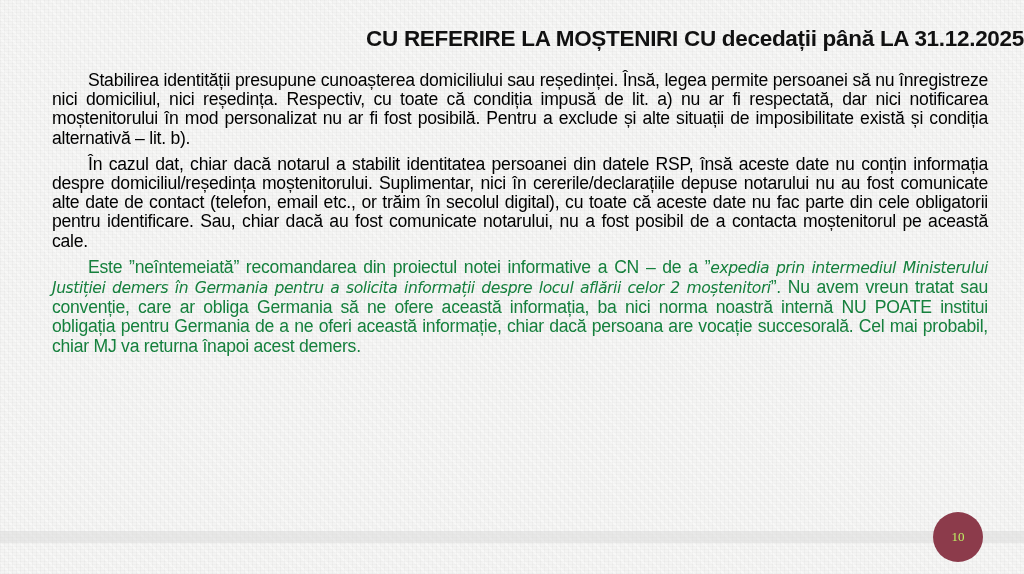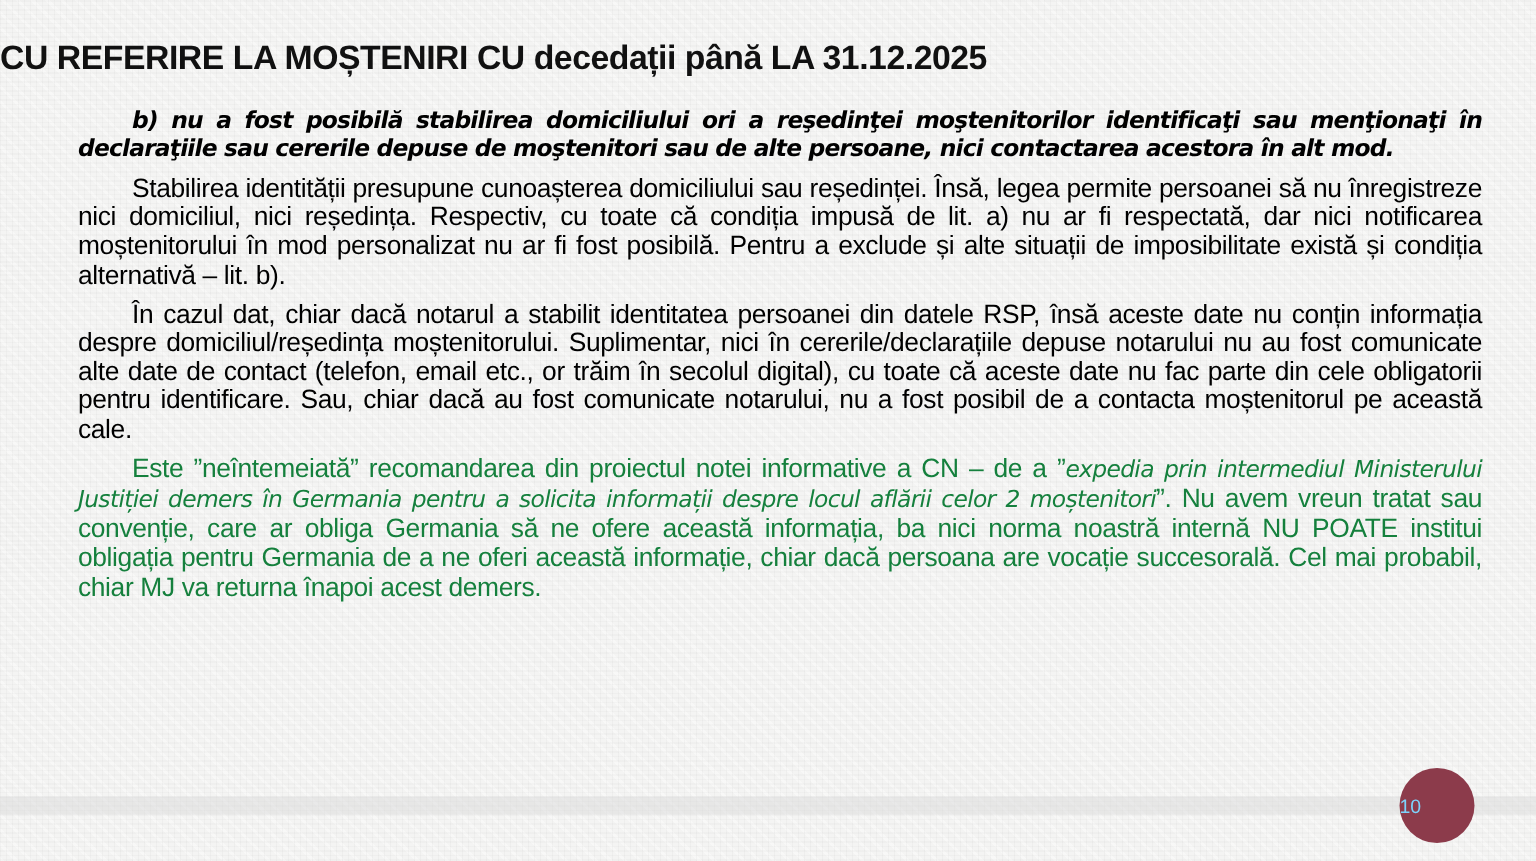--- a/index.html
+++ b/index.html
@@ -31,21 +31,21 @@
     top: 531px;
     width: 1024px;
     height: 12px;
     background: rgba(215,215,215,0.45);
   }
   .title {
     position: absolute;
     left: 0;
     top: 24px;
     width: 1024px;
-    text-align: left;
+    text-align: right;
     font-size: 22.5px;
     font-weight: bold;
     letter-spacing: -0.3px;
     line-height: 30px;
     color: #111;
     white-space: nowrap;
   }
   .body {
     position: absolute;
     left: 52px;
@@ -80,38 +80,37 @@
     letter-spacing: -0.45px;
   }
   .page-badge {
     position: absolute;
     left: 933px;
     top: 512px;
     width: 50px;
     height: 50px;
     border-radius: 50%;
     background: #8c3b4b;
-    color: #7dd3fc;
-    font-family: Liberation Sans, sans-serif;
+    color: #bef264;
+    font-family: Liberation Serif, serif;
     font-size: 13px;
     display: flex;
     align-items: center;
-    justify-content: flex-start;
+    justify-content: center;
   }
 </style>
 </head>
 <body>
 
 <div class="slide">
   <div class="band"></div>
 
   <div class="title">CU REFERIRE LA MOȘTENIRI CU decedații până LA 31.12.2025</div>
 
   <div class="body">
-    <p class="para intro">b) nu a fost posibilă stabilirea domiciliului ori a reşedinţei moştenitorilor identificaţi sau menţionaţi în declaraţiile sau cererile depuse de moştenitori sau de alte persoane, nici contactarea acestora în alt mod.</p>
     <p class="para">Stabilirea identității presupune cunoașterea domiciliului sau reședinței. Însă, legea permite persoanei să nu înregistreze nici domiciliul, nici reședința. Respectiv, cu toate că condiția impusă de lit. a) nu ar fi respectată, dar nici notificarea moștenitorului în mod personalizat nu ar fi fost posibilă. Pentru a exclude și alte situații de imposibilitate există și condiția alternativă – lit. b).</p>
     <p class="para">În cazul dat, chiar dacă notarul a stabilit identitatea persoanei din datele RSP, însă aceste date nu conțin informația despre domiciliul/reședința moștenitorului. Suplimentar, nici în cererile/declarațiile depuse notarului nu au fost comunicate alte date de contact (telefon, email etc., or trăim în secolul digital), cu toate că aceste date nu fac parte din cele obligatorii pentru identificare. Sau, chiar dacă au fost comunicate notarului, nu a fost posibil de a contacta moștenitorul pe această cale.</p>
     <p class="para red"><span>Este ”neîntemeiată” recomandarea din proiectul notei informative a CN – de a ”</span><span class="it">expedia prin intermediul Ministerului Justiției demers în Germania pentru a solicita informații despre locul aflării celor 2 moștenitori</span><span>”. Nu avem vreun tratat sau convenție, care ar obliga Germania să ne ofere această informația, ba nici norma noastră internă NU POATE institui obligația pentru Germania de a ne oferi această informație, chiar dacă persoana are vocație succesorală. Cel mai probabil, chiar MJ va returna înapoi acest demers.</span></p>
   </div>
 
   <div class="page-badge">
     <span>10</span>
   </div>
 </div>
 

